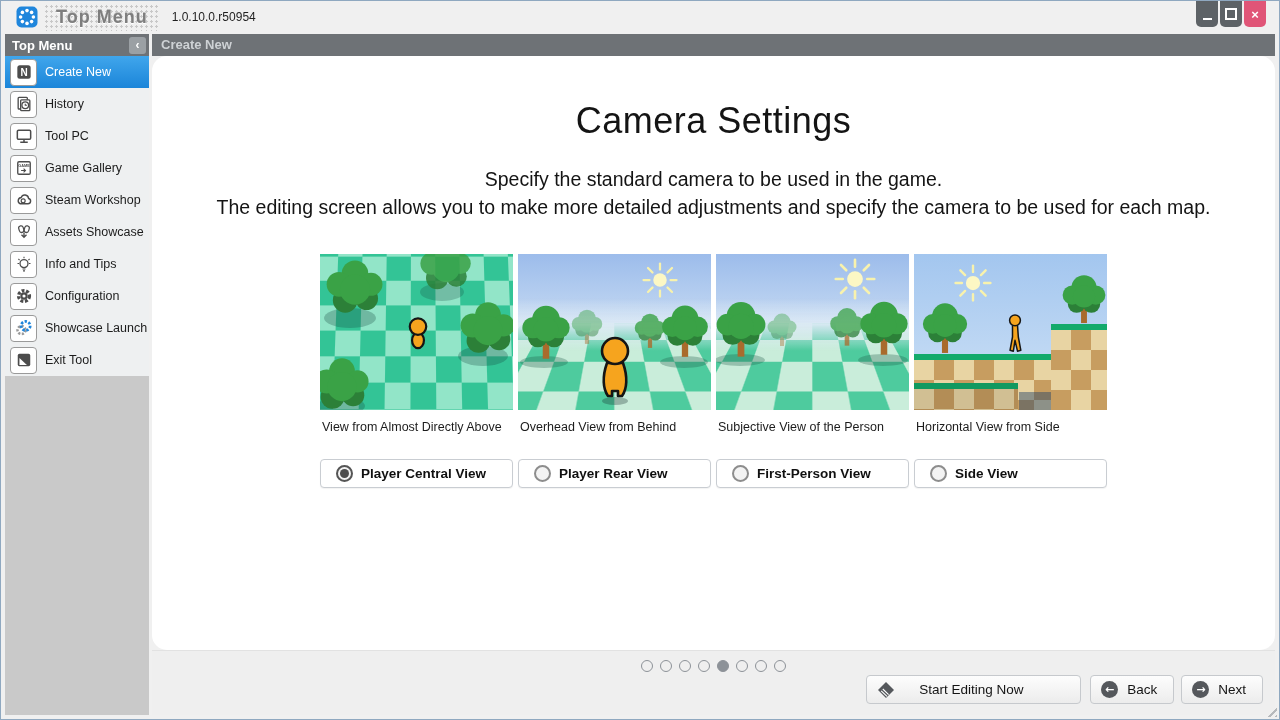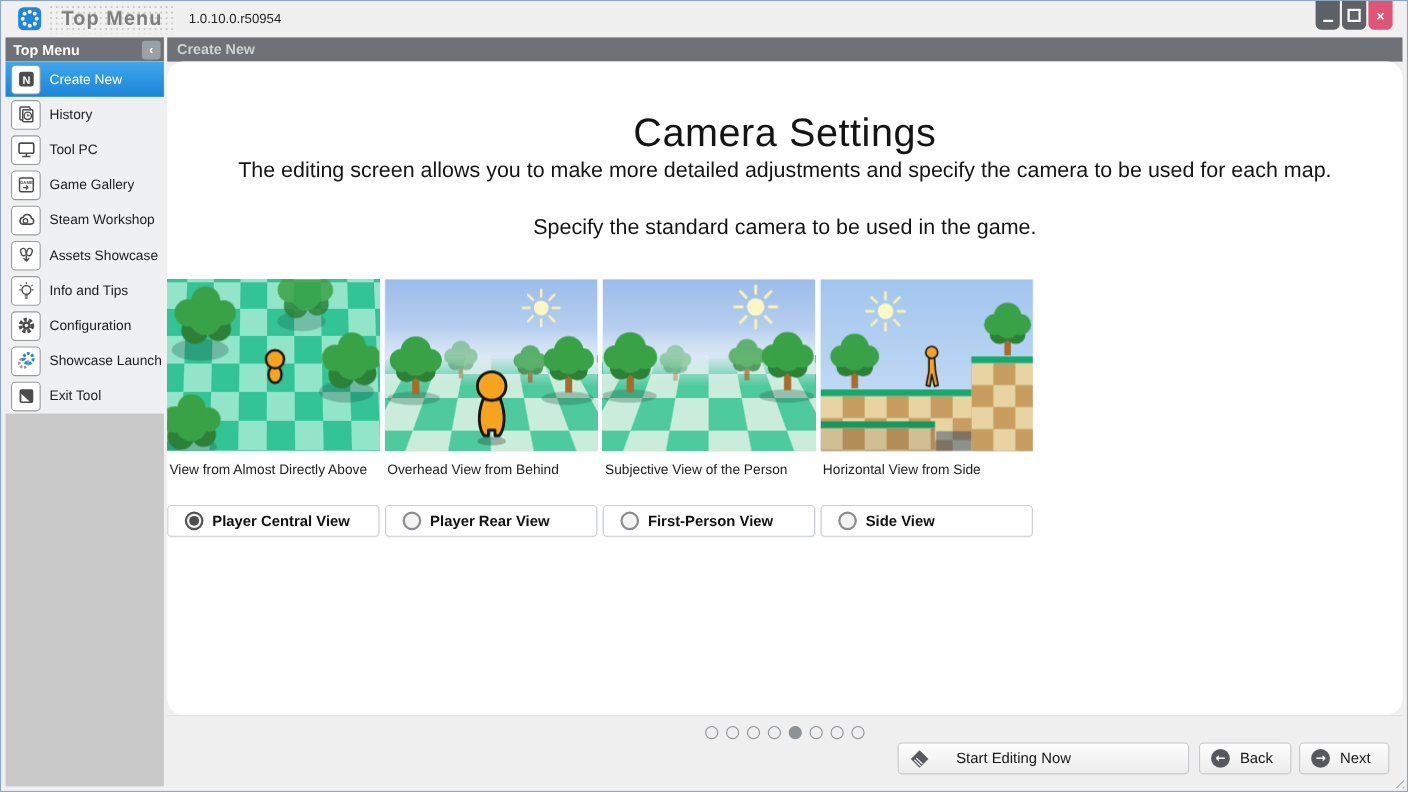--- a/index.html
+++ b/index.html
@@ -39,21 +39,21 @@
   .sidebar-filler{flex:1;background:#c9c9c9;}
 
   .content{flex:1;margin-left:3px;display:flex;flex-direction:column;min-width:0;}
   .content-header{height:22px;line-height:22px;background:#6e7276;color:#ced2d5;
                   font-size:13px;font-weight:bold;padding-left:9px;}
   .content-body{flex:1;background:#fff;text-align:center;overflow:hidden;border-radius:15px;}
   .page-title{font-size:36px;font-weight:normal;color:#141414;margin:44px 0 0;letter-spacing:0.5px;}
   .desc{font-size:19.5px;color:#141414;line-height:1.42;max-width:1085px;margin:24px auto 0;}
 
   
-  .cards{display:flex;justify-content:flex-start;gap:5px;margin-top:33px;}
+  .cards{display:flex;justify-content:center;gap:5px;margin-top:33px;}
   .card{width:193px;text-align:left;}
   .scene{height:156px;position:relative;overflow:hidden;background:#9fc0ec;}
   .scene svg.overlay{position:absolute;inset:0;width:100%;height:100%;}
   .caption{font-size:12.5px;color:#1c1c1c;margin:9px 2px 7px;height:33px;line-height:1.3;}
   .radio-box{height:27px;border:1px solid #c9cdd2;border-radius:4px;background:#fff;
              display:flex;align-items:center;gap:8px;padding:0 15px;font-weight:bold;
              font-size:13.5px;color:#101010;box-shadow:0 1px 1px rgba(0,0,0,0.05);cursor:default;}
   .radio{width:13px;height:13px;border-radius:50%;border:2px solid #8d8d8d;background:#f3f3f3;
          position:relative;flex:0 0 auto;}
   .checked .radio{border-color:#555;}
@@ -80,21 +80,21 @@
   
   .footer{height:64px;background:#efefef;position:relative;border-top:1px solid #e2e2e2;}
   .dots{text-align:center;padding-top:9px;font-size:0;}
   .dot{display:inline-block;width:10px;height:10px;border-radius:50%;border:1px solid #8d9298;
        margin:0 3.5px;vertical-align:middle;background:transparent;}
   .dot.active{background:#8d9298;border-color:#8d9298;}
   .footer-buttons{position:absolute;right:12px;bottom:11px;display:flex;gap:7px;align-items:center;}
   .btn{height:29px;background:linear-gradient(#fdfdfd,#ececec);border:1px solid #c6c9cd;
        border-radius:4px;display:flex;align-items:center;gap:9px;padding:0 16px 0 10px;
        font-size:13.5px;color:#141414;font-family:inherit;box-sizing:border-box;cursor:default;}
-  .btn-start{width:265px;justify-content:flex-start;margin-right:2px;gap:24px;}
+  .btn-start{width:215px;justify-content:flex-start;margin-right:2px;gap:24px;}
   .circle-ico{width:17px;height:17px;border-radius:50%;background:#55585c;color:#fff;
        display:flex;align-items:center;justify-content:center;font-size:11px;font-weight:bold;
        font-family:"DejaVu Sans",sans-serif;flex:0 0 auto;}
   .grip{position:absolute;right:2px;bottom:2px;width:13px;height:13px;
        background:repeating-linear-gradient(135deg,transparent 0 3px,#b6b9bc 3px 4.5px);
        clip-path:polygon(100% 0,100% 100%,0 100%);}
   .defs-hidden{position:absolute;width:0;height:0;overflow:hidden;}
 </style>
 </head>
 <body>
@@ -295,22 +295,22 @@
 
       </div>
       <div class="sidebar-filler"></div>
     </div>
 
     <div class="content">
       <div class="content-header">Create New</div>
 
       <div class="content-body">
         <h1 class="page-title">Camera Settings</h1>
+        <p class="desc" style="margin-bottom:0;">Specify the standard camera to be used in the game.</p>
         <p class="desc" style="margin-top:0;">The editing screen allows you to make more detailed adjustments and specify the camera to be used for each map.</p>
-        <p class="desc" style="margin-bottom:0;">Specify the standard camera to be used in the game.</p>
 
         <div class="cards">
 
           <div class="card option-card">
             <div class="scene">
               <div class="checker-flat"></div>
               <svg class="overlay" viewBox="0 0 193 156">
                 <ellipse cx="30" cy="64" rx="26" ry="10" fill="rgba(20,70,60,0.28)"></ellipse>
                 <use href="#blob" x="4" y="2" width="62" height="62"></use>
                 <ellipse cx="122" cy="38" rx="22" ry="9" fill="rgba(20,70,60,0.25)"></ellipse>

